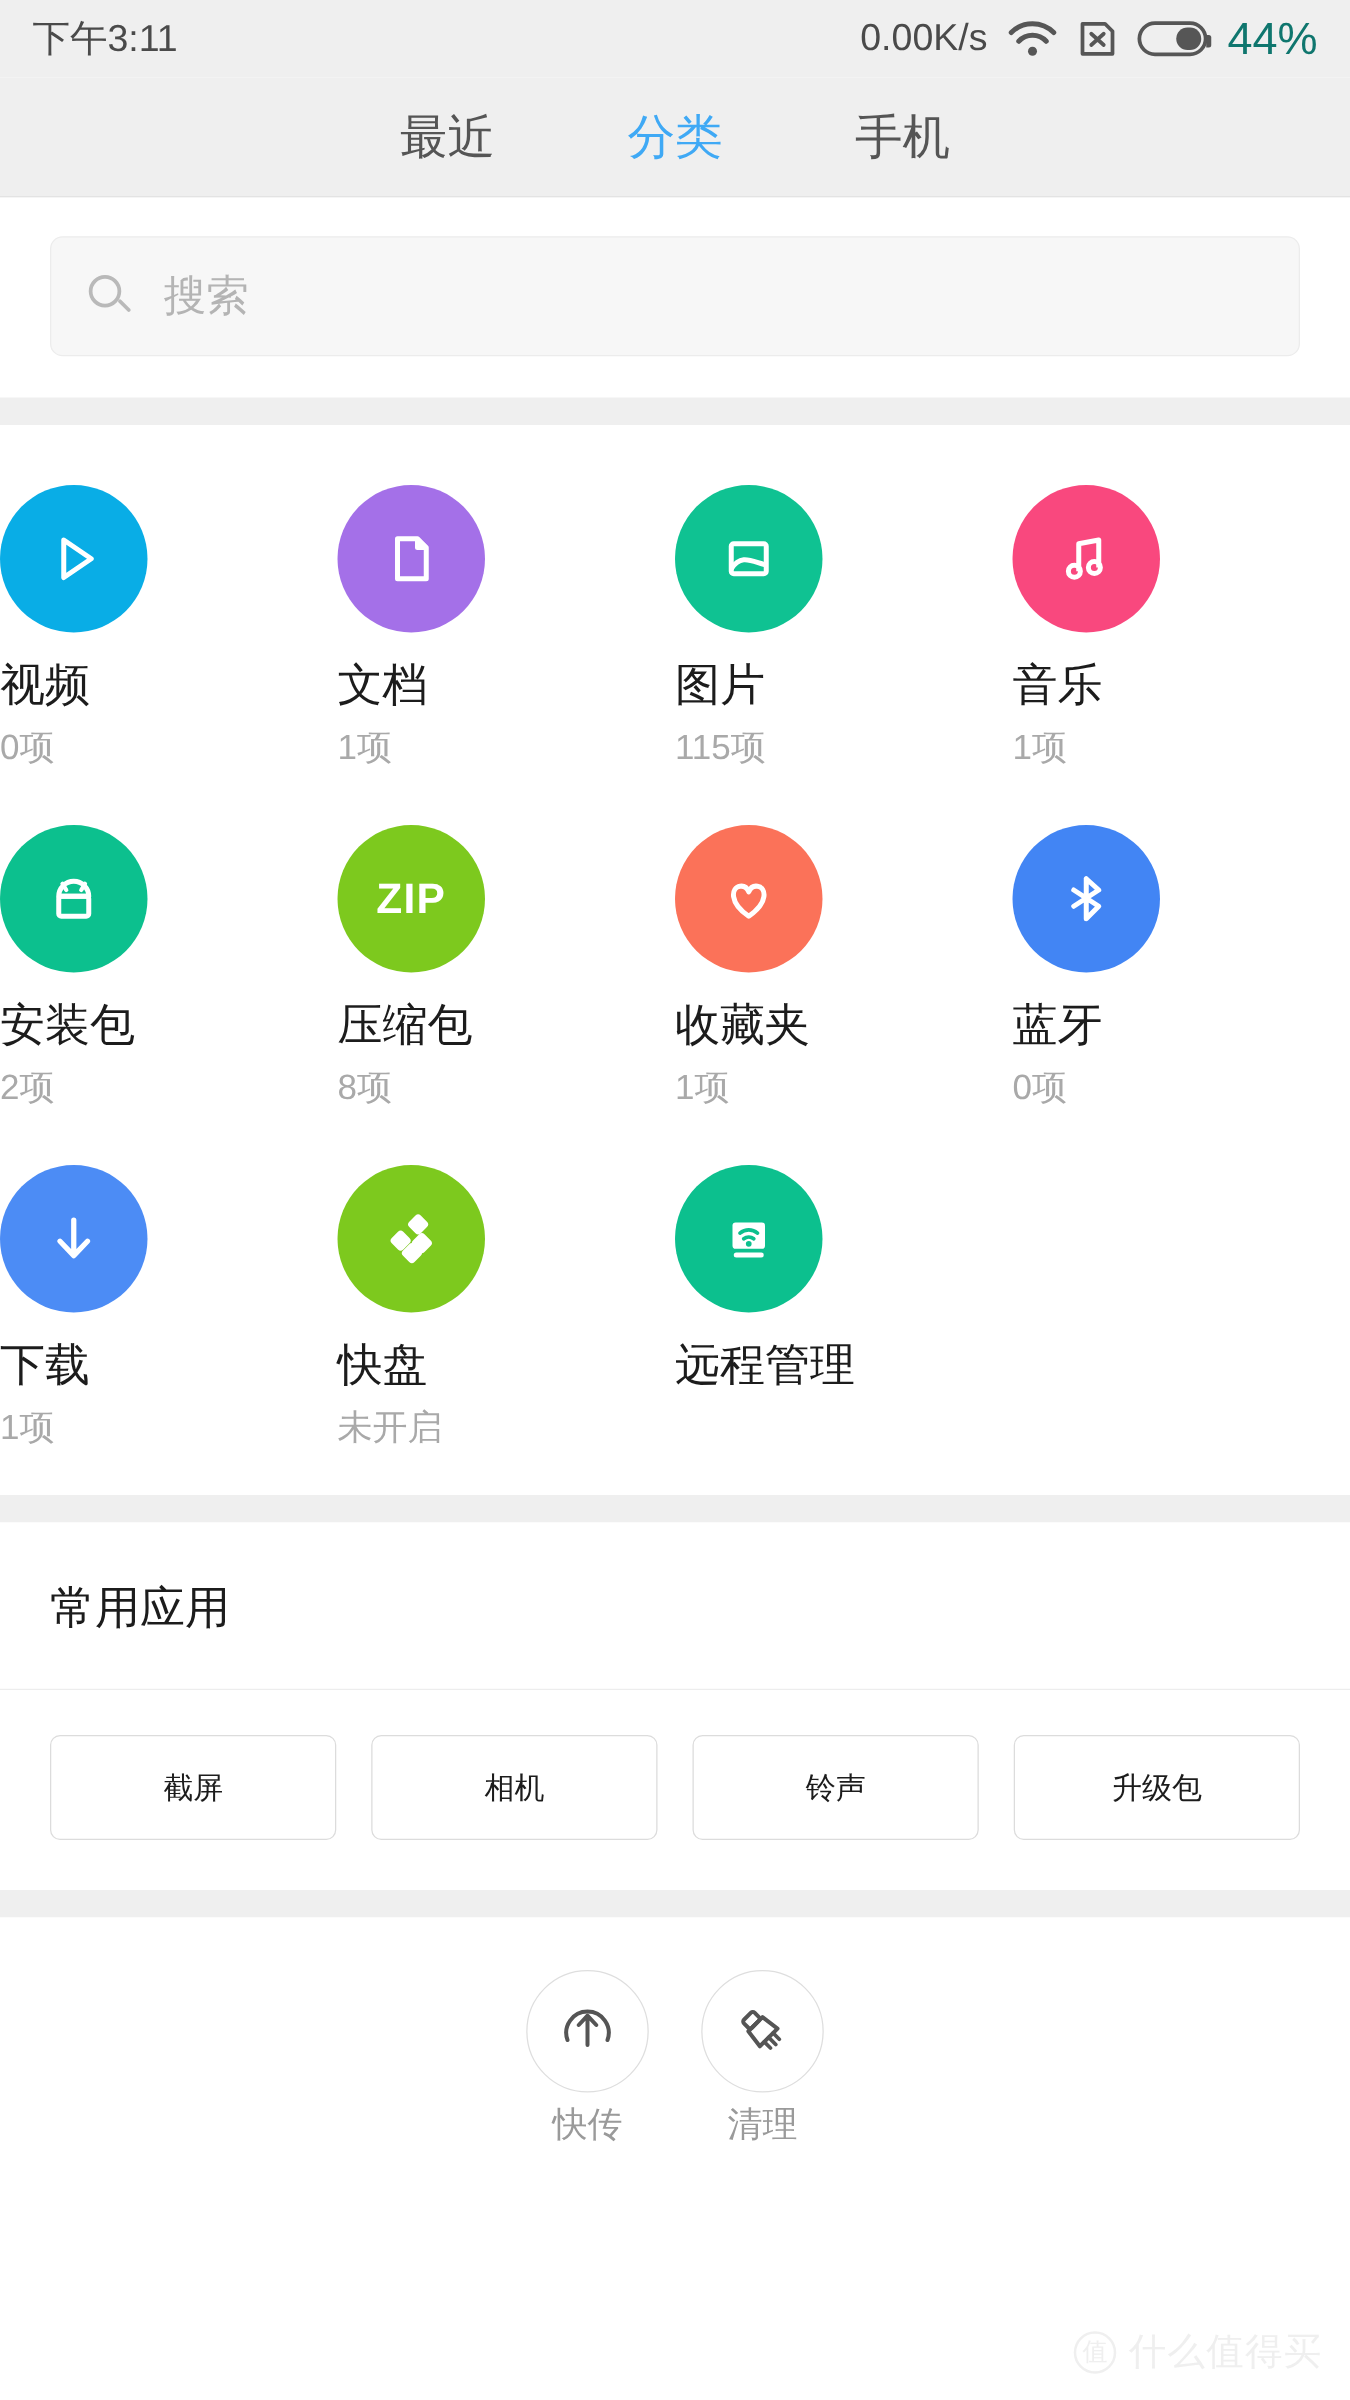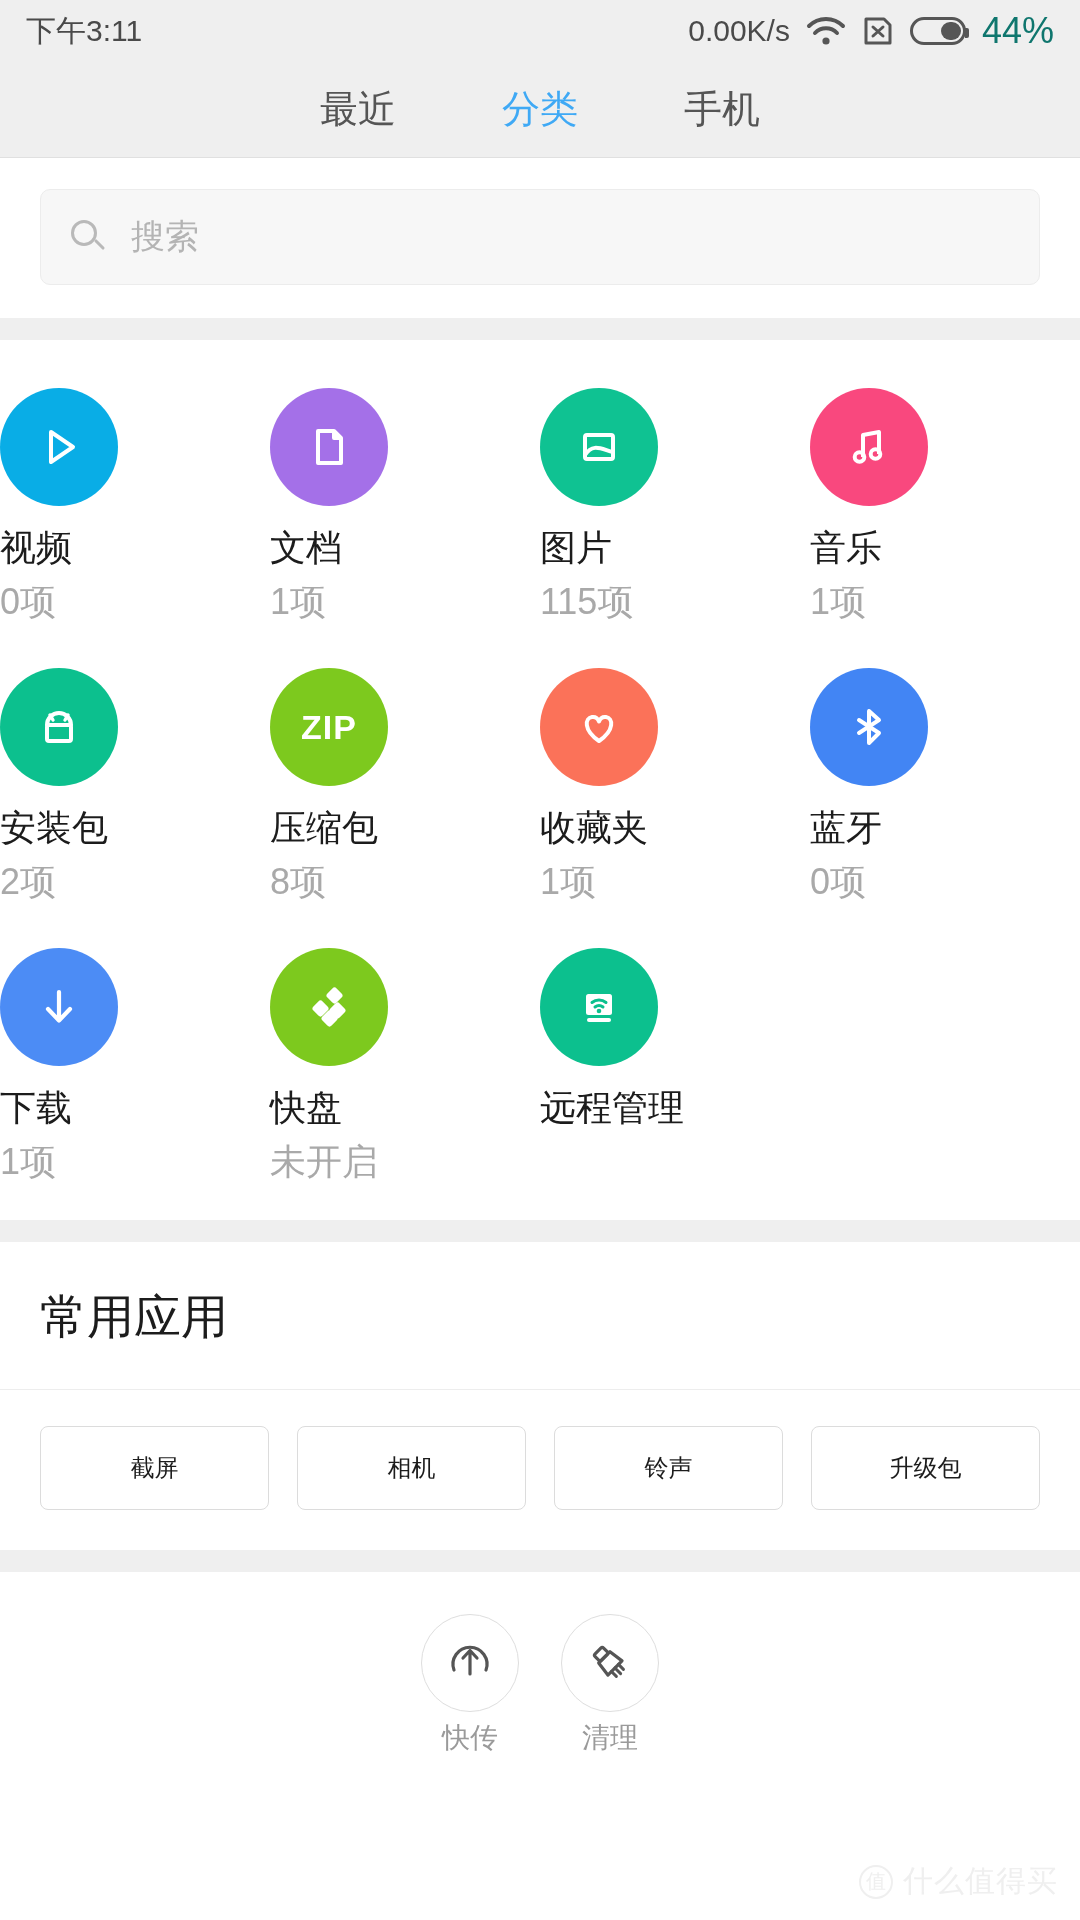--- a/index.html
+++ b/index.html
@@ -116,31 +116,31 @@
     position:relative;
   }
   .cat-label{
     margin-top:24px;
     font-size:36px;
     color:#1c1c1c;
     line-height:1;
   }
   .cat-count{
     margin-top:18px;
-    font-size:36px;
+    font-size:28px;
     color:#a9a9a9;
     line-height:1;
     min-height:28px;
   }
   .zip-text{ color:#fff; font-size:34px; font-weight:bold; letter-spacing:1px; }
 
   
   .section{ background:#fff; }
   .section-title{
-    font-size:47px;
+    font-size:36px;
     color:#1c1c1c;
     padding:44px 40px 40px 40px;
     border-bottom:1px solid #ededed;
   }
   .chips{
     display:flex;
     gap:28px;
     padding:36px 40px 40px 40px;
   }
   .chip{

